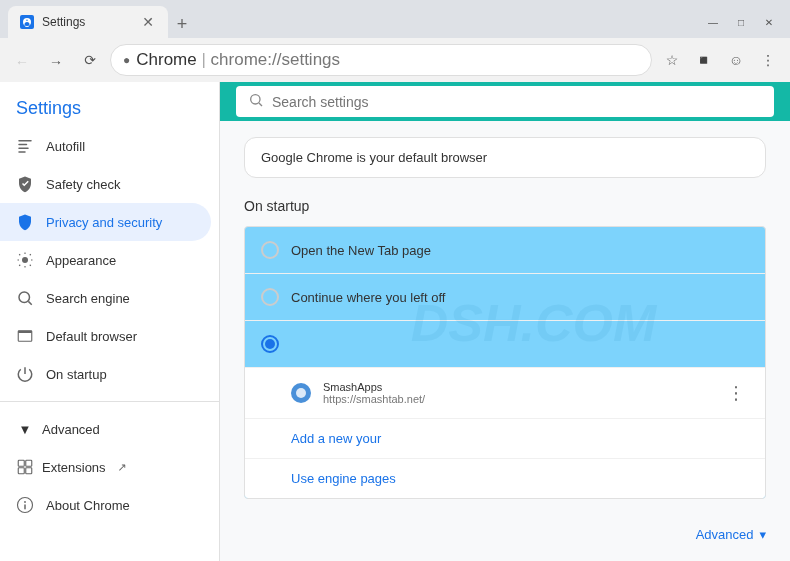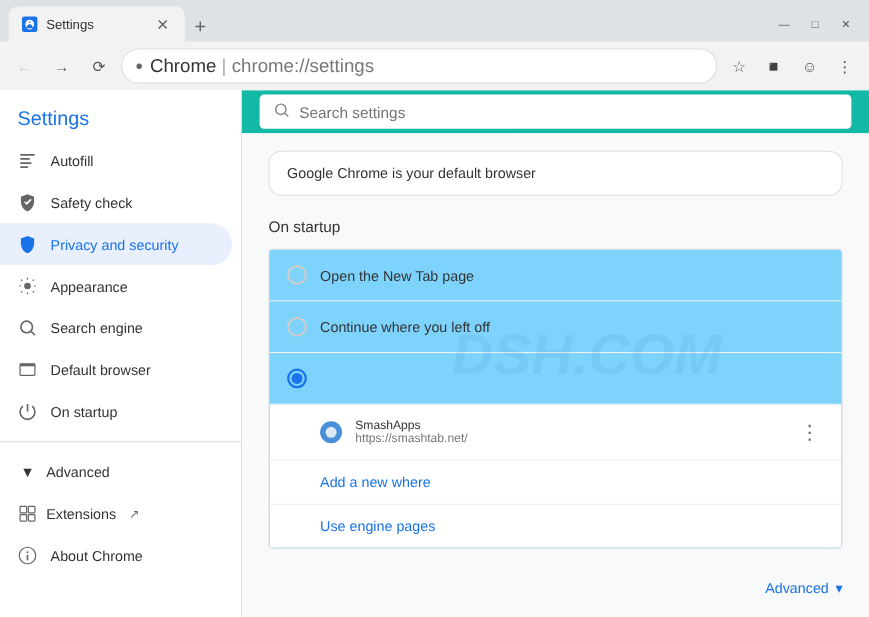--- a/index.html
+++ b/index.html
@@ -279,21 +279,21 @@
                 <circle cx="12" cy="12" r="10" fill="white" opacity="0.8"></circle>
               </svg>
           </div>
           <div class="site-info">
             <div class="site-name">SmashApps</div>
             <div class="site-url">https://smashtab.net/</div>
           </div>
           <div class="site-menu">⋮</div>
         </div>
 
-        <a class="add-page-link">Add a new where</a>
+        <a class="add-page-link">Add a new your</a>
 
         <a class="use-current-link">Use engine pages</a>
       </div>
 
       <div class="watermark">DSH.COM</div>
     </div>
 
     <div class="content-footer">
       <button class="advanced-btn">
         <span>Advanced</span>

